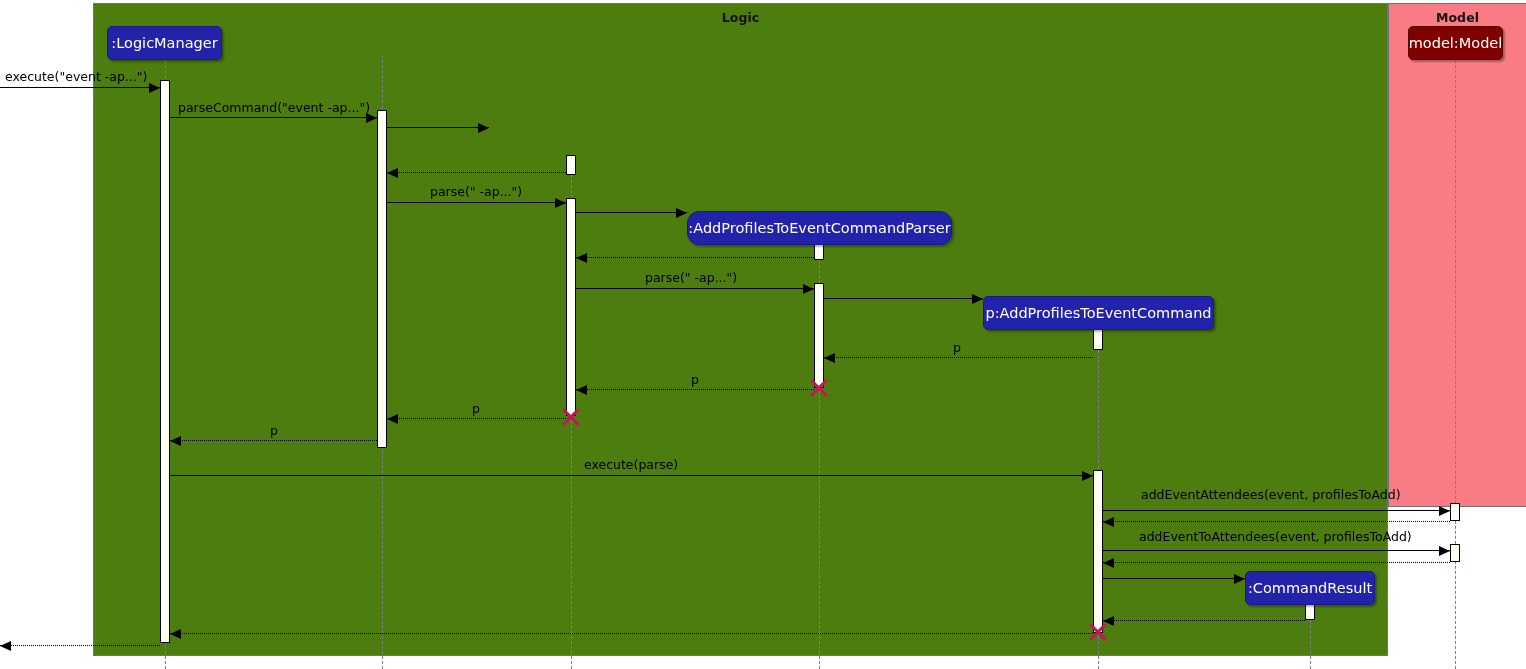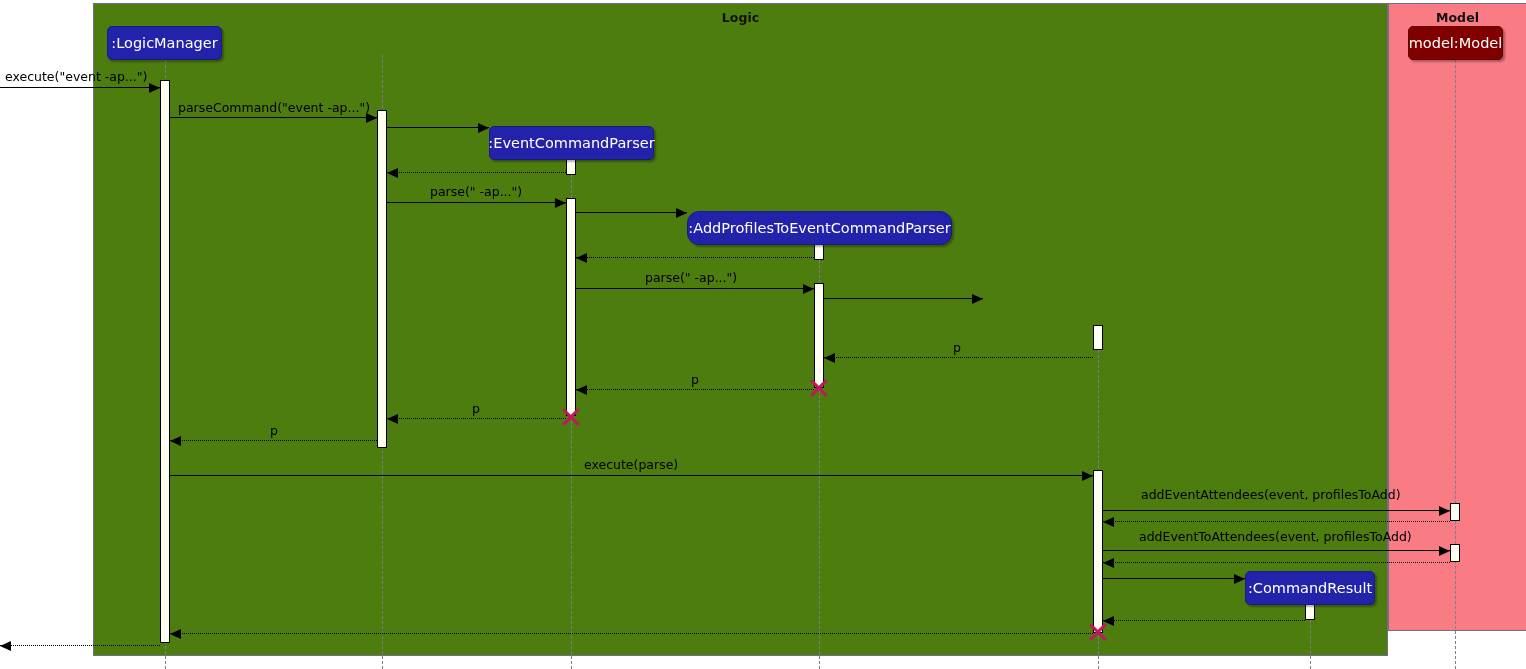--- a/index.html
+++ b/index.html
@@ -118,21 +118,21 @@
   .destroy::before { transform: translateX(-50%) rotate(45deg); }
   .destroy::after  { transform: translateX(-50%) rotate(-45deg); }
 </style>
 </head>
 <body>
 
 <div id="canvas">
     <div class="panel panel-logic" style="left: 93px; top: 3px; width: 1295px; height: 653px;">
       <div class="panel-title">Logic</div>
     </div>
-    <div class="panel panel-model" style="left: 1388px; top: 3px; width: 138px; height: 628px;">
+    <div class="panel panel-model" style="left: 1388px; top: 3px; width: 138px; height: 504px;">
       <div class="panel-title">Model</div>
     </div>
     <div class="lifeline" style="left: 165px; top: 55px; height: 614px;"></div>
     <div class="lifeline" style="left: 382px; top: 55px; height: 614px;"></div>
     <div class="lifeline" style="left: 571px; top: 155px; height: 514px;"></div>
     <div class="lifeline" style="left: 819px; top: 240px; height: 429px;"></div>
     <div class="lifeline" style="left: 1098px; top: 325px; height: 344px;"></div>
     <div class="lifeline" style="left: 1310px; top: 600px; height: 69px;"></div>
     <div class="lifeline" style="left: 1455px; top: 55px; height: 614px;"></div>
     <div class="activation" style="left: 160px; top: 80px; height: 563px;"></div>
@@ -197,25 +197,25 @@
     <div class="arrowhead arrow-right" style="left: 1234px; top: 573.7px;"></div>
     <div class="msg dashed" style="left: 1103px; top: 620px; width: 202px;"></div>
     <div class="arrowhead arrow-left" style="left: 1103px; top: 615.7px;"></div>
     <div class="msg dashed" style="left: 170px; top: 633px; width: 923px;"></div>
     <div class="arrowhead arrow-left" style="left: 170px; top: 628.7px;"></div>
     <div class="msg dashed" style="left: 0px; top: 645px; width: 160px;"></div>
     <div class="arrowhead arrow-left" style="left: 0px; top: 640.7px;"></div>
     <div class="participant p-blue" style="left: 107px; top: 26px; width: 115px; height: 29px;">
       <span>:LogicManager</span>
     </div>
-    <div class="participant p-blue" style="left: 489px; top: 126px; width: 165px; height: 29px;">
-      <span>:EventCommandParser</span>
-    </div>
     <div class="participant p-blue" style="left: 687px; top: 211px; width: 265px; height: 29px; border-radius: 12px;">
       <span>:AddProfilesToEventCommandParser</span>
+    </div>
+    <div class="participant p-blue" style="left: 983px; top: 296px; width: 231px; height: 29px;">
+      <span>p:AddProfilesToEventCommand</span>
     </div>
     <div class="participant p-blue" style="left: 1245px; top: 571px; width: 130px; height: 29px;">
       <span>:CommandResult</span>
     </div>
     <div class="participant p-red" style="left: 1408px; top: 26px; width: 95px; height: 29px;">
       <span>model:Model</span>
     </div>
     <div class="destroy" style="left: 560px; top: 406px;"></div>
     <div class="destroy" style="left: 808px; top: 377px;"></div>
     <div class="destroy" style="left: 1087px; top: 621px;"></div>

